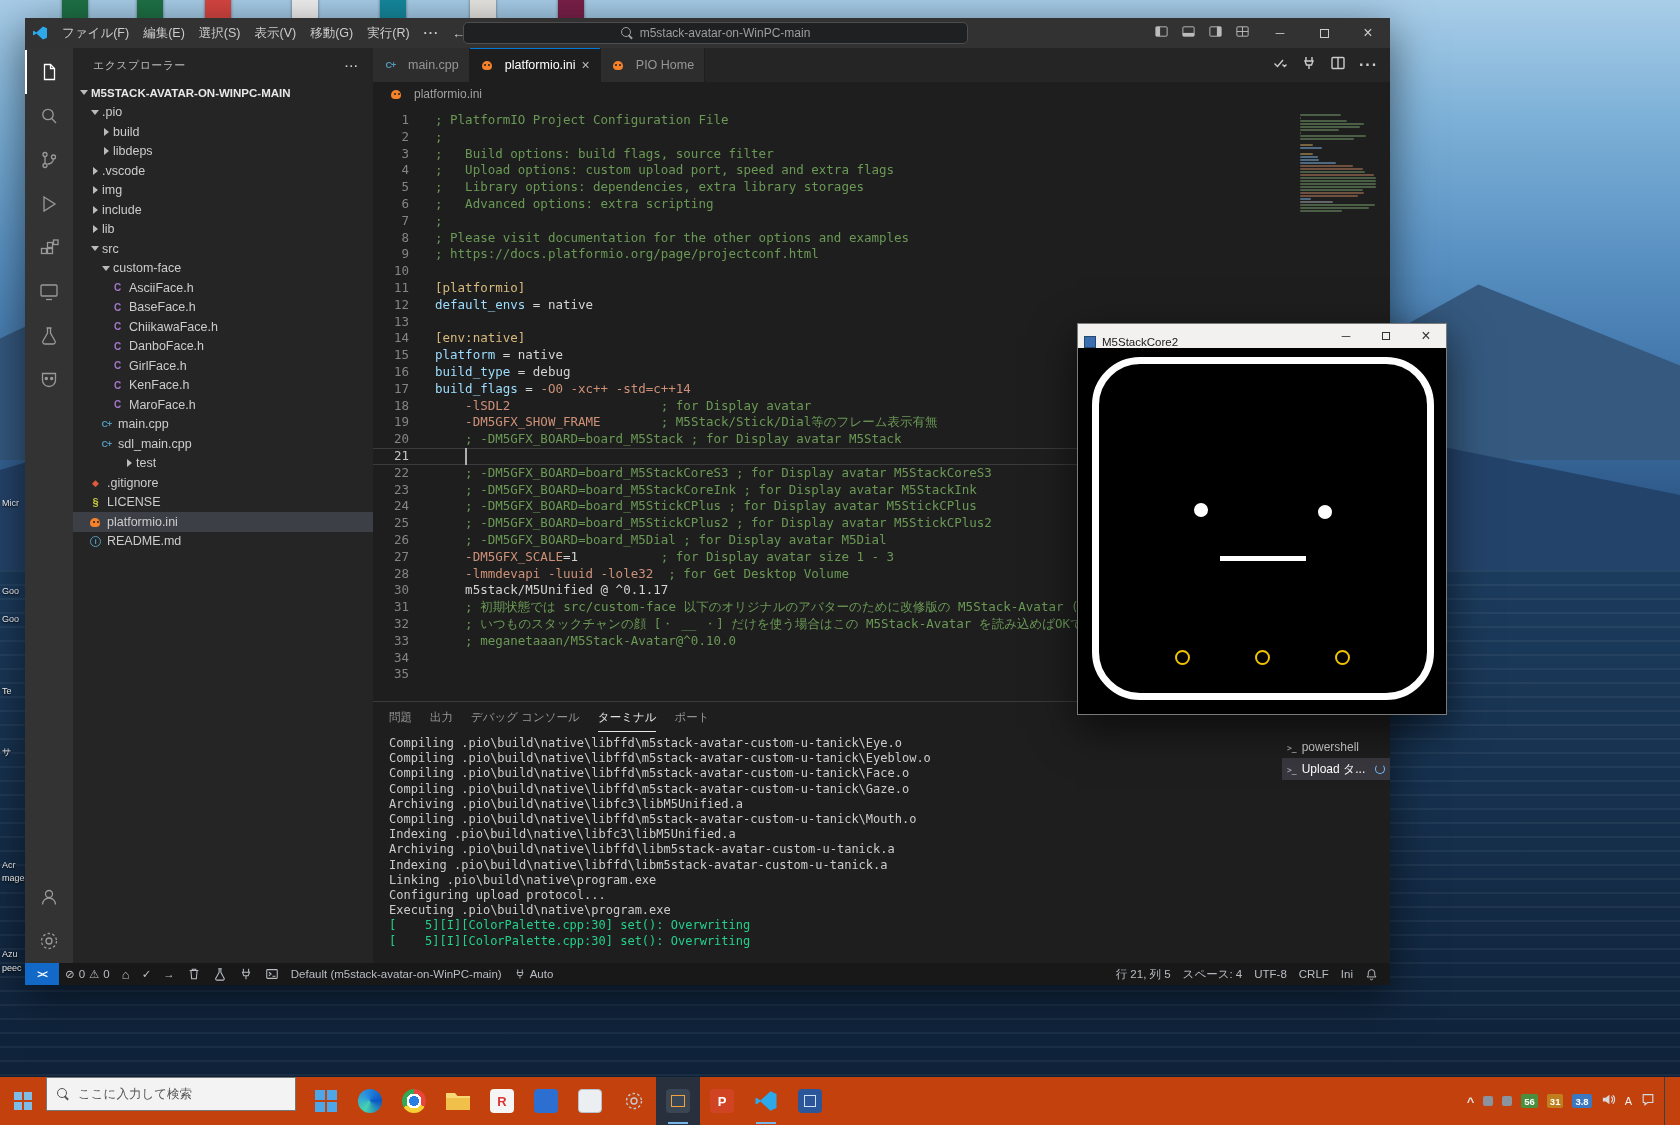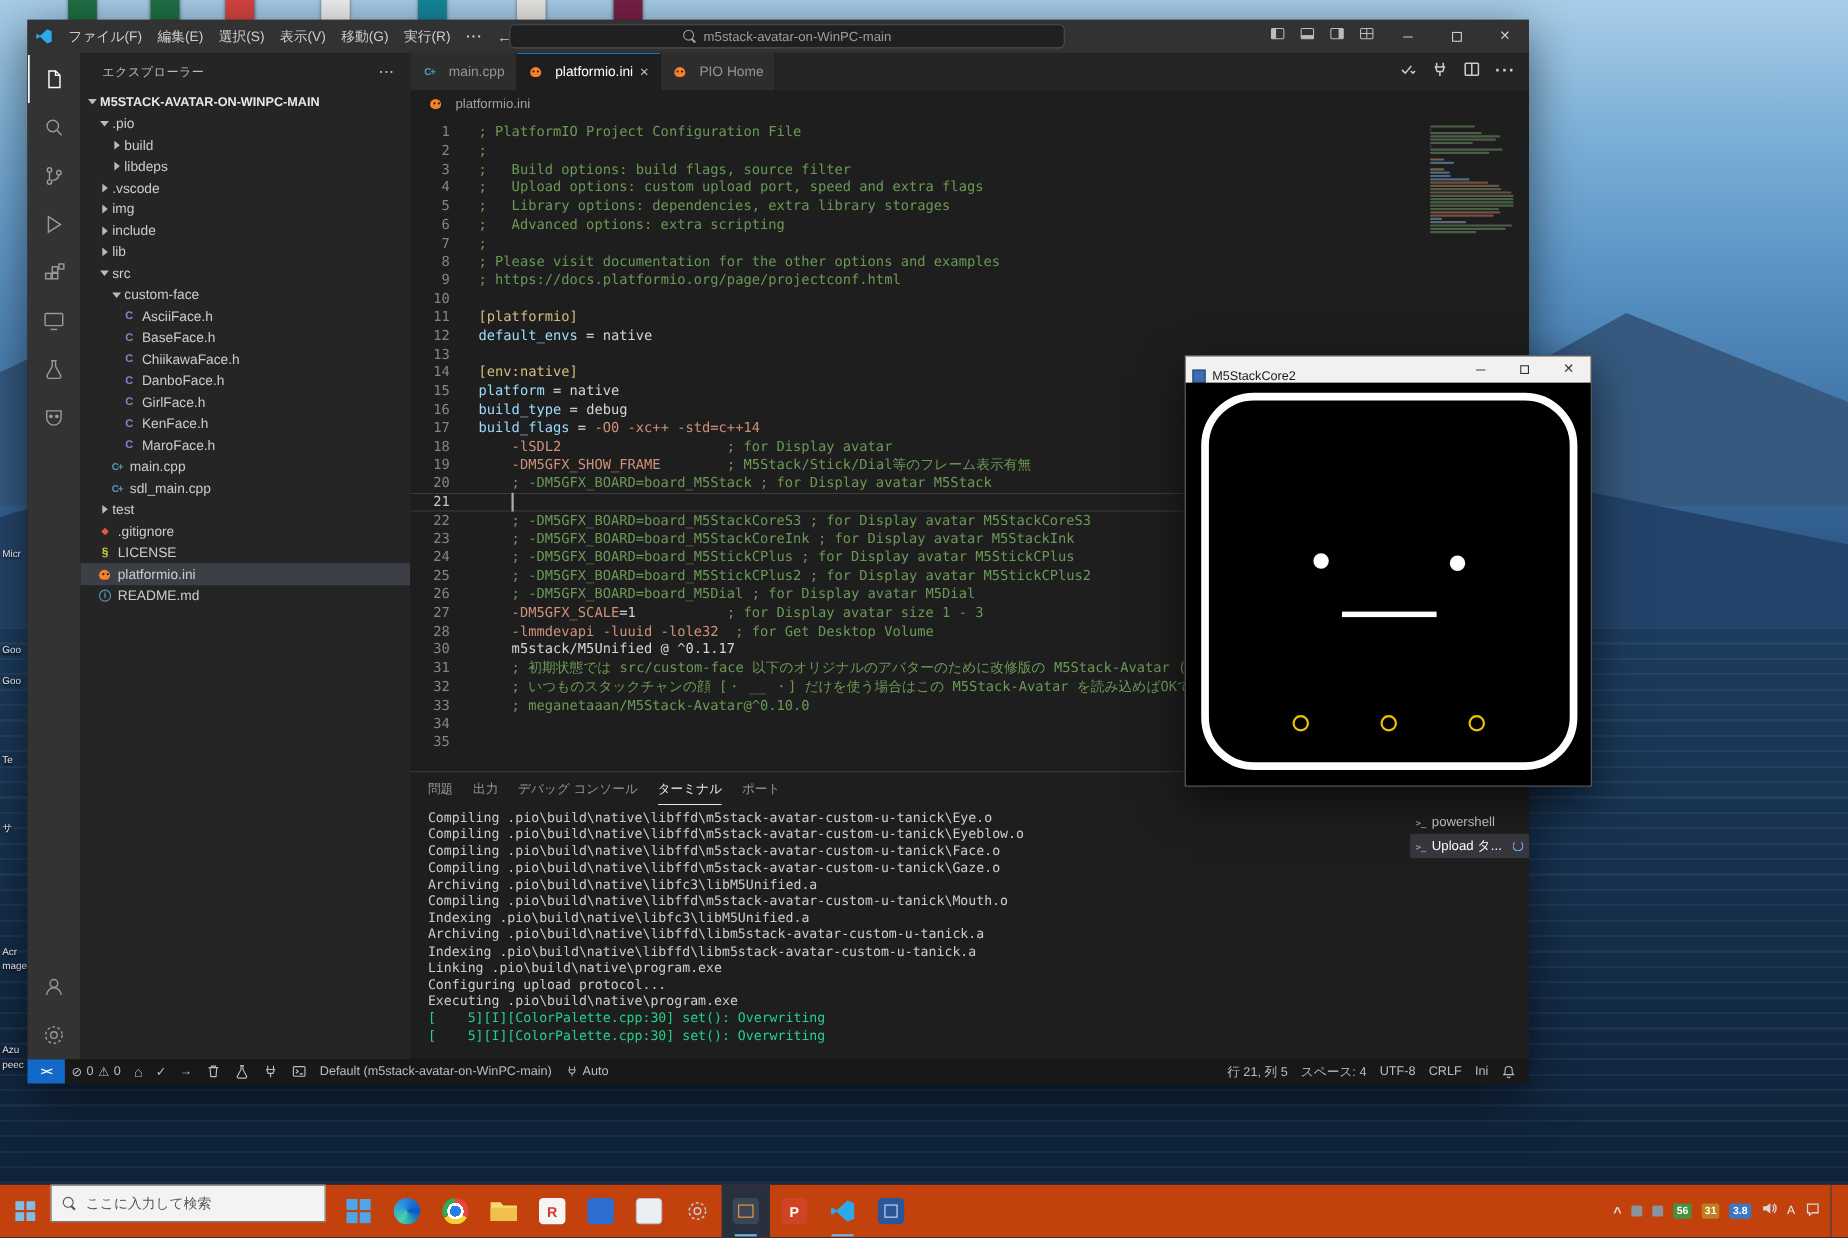--- a/index.html
+++ b/index.html
@@ -376,21 +376,21 @@
             <span class="tlabel">MaroFace.h</span>
           </div>
           <div class="trow" style="padding-left: 26px;">
             <span class="fi fi-cpp"></span>
             <span class="tlabel">main.cpp</span>
           </div>
           <div class="trow" style="padding-left: 26px;">
             <span class="fi fi-cpp"></span>
             <span class="tlabel">sdl_main.cpp</span>
           </div>
-          <div class="trow" style="padding-left: 15px;">
+          <div class="trow" style="padding-left: 15px; margin-left: 34px;">
             <span class="twisty closed"></span>
             <span class="tlabel">test</span>
           </div>
           <div class="trow" style="padding-left: 15px;">
             <span class="fi fi-git"></span>
             <span class="tlabel">.gitignore</span>
           </div>
           <div class="trow" style="padding-left: 15px;">
             <span class="fi fi-license"></span>
             <span class="tlabel">LICENSE</span>

